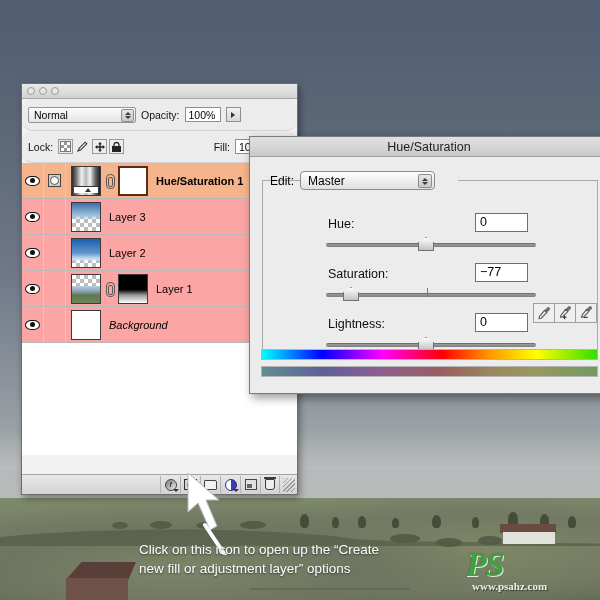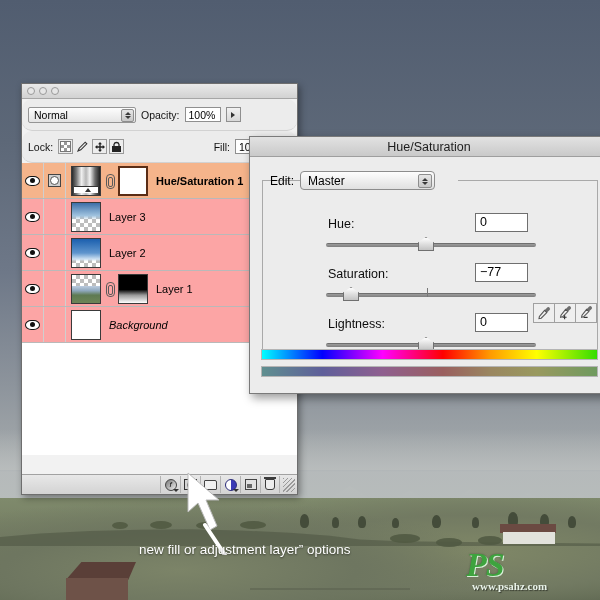--- a/index.html
+++ b/index.html
@@ -588,20 +588,21 @@
   </div>
 
   <div class="pointer">
     <svg width="60" height="85" viewBox="0 0 60 85">
       <path d="M5 3 L5 42 L15 33 L27 60 L34 56 L23 30 L36 30 Z" fill="#ffffff" stroke="#b9b9b9" stroke-width="1"></path>
       <path d="M22 55 L42 85" stroke="#ffffff" stroke-width="4" stroke-linecap="round"></path>
     </svg>
   </div>
 
   <div class="caption">
+    <div>Click on this icon to open up the “Create</div>
     <div>new fill or adjustment layer” options</div>
   </div>
 
   <div class="watermark">
     <span class="wm-ps">PS</span>
     <span class="wm-url">www.psahz.com</span>
   </div>
 
 </div>
 

